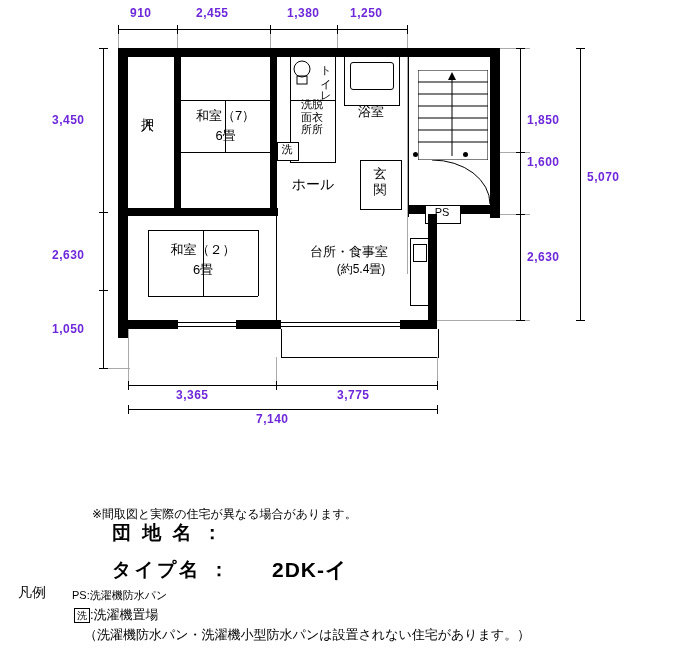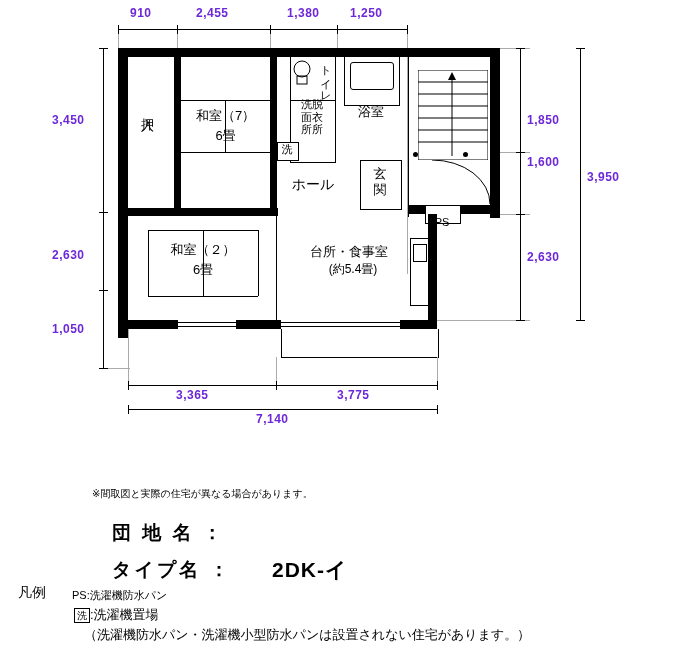--- a/index.html
+++ b/index.html
@@ -83,21 +83,21 @@
   <div class="abs" style="left:463px;top:152px;width:5px;height:5px;border-radius:50%;background:#000;"></div>
 
   <div class="abs" style="left:432px;top:160px;width:60px;height:45px;">
     <svg width="60" height="45" viewBox="0 0 60 45">
       <path d="M0 0 A58 44 0 0 1 58 44" fill="none" stroke="#000" stroke-width="1"></path>
     </svg>
   </div>
   <div class="abs wall" style="left:408px;top:205px;width:92px;height:9px;"></div>
 
   <div class="abs" style="left:425px;top:205px;width:34px;height:17px;border:1px solid #000;background:#fff;"></div>
-  <div class="abs roomtxt" style="left:425px;top:206px;width:34px;font-size:11px;margin-top:10px;">PS</div>
+  <div class="abs roomtxt" style="left:425px;top:206px;width:34px;font-size:11px;">PS</div>
 
   <div class="abs wall" style="left:428px;top:214px;width:9px;height:114px;"></div>
 
   <div class="abs wall" style="left:118px;top:208px;width:160px;height:8px;"></div>
 
   <div class="abs wall" style="left:118px;top:320px;width:60px;height:9px;"></div>
   <div class="abs wall" style="left:236px;top:320px;width:45px;height:9px;"></div>
   <div class="abs wall" style="left:400px;top:320px;width:37px;height:9px;"></div>
   <div class="abs thinline" style="left:178px;top:322px;width:58px;height:1px;"></div>
   <div class="abs thinline" style="left:178px;top:326px;width:58px;height:1px;"></div>
@@ -148,21 +148,21 @@
   <div class="abs thinline" style="left:148px;top:296px;width:110px;height:1px;"></div>
   <div class="abs thinline" style="left:148px;top:230px;width:1px;height:66px;"></div>
   <div class="abs thinline" style="left:258px;top:230px;width:1px;height:66px;"></div>
   <div class="abs thinline" style="left:203px;top:230px;width:1px;height:66px;"></div>
   <div class="abs roomtxt" style="left:148px;top:242px;width:110px;">和室（２）</div>
   <div class="abs roomtxt" style="left:148px;top:262px;width:110px;">6畳</div>
 
   <div class="abs thinline" style="left:276px;top:216px;width:1px;height:104px;"></div>
 
   <div class="abs roomtxt" style="left:284px;top:244px;width:130px;font-size:13px;">台所・食事室</div>
-  <div class="abs roomtxt" style="left:288px;top:262px;width:130px;font-size:12px;">(約5.4畳)</div>
+  <div class="abs roomtxt" style="left:296px;top:262px;width:130px;font-size:12px;">(約5.4畳)</div>
 
   <div class="abs" style="left:410px;top:238px;width:18px;height:66px;border:1px solid #000;"></div>
   <div class="abs" style="left:413px;top:244px;width:12px;height:16px;border:1px solid #000;"></div>
 
   <div class="abs" style="left:281px;top:329px;width:156px;height:28px;border:1px solid #000;border-top:none;"></div>
 
   <div class="abs extline" style="left:500px;top:48px;width:30px;height:1px;"></div>
   <div class="abs extline" style="left:500px;top:152px;width:30px;height:1px;"></div>
   <div class="abs extline" style="left:500px;top:214px;width:30px;height:1px;"></div>
   <div class="abs extline" style="left:437px;top:320px;width:93px;height:1px;"></div>
@@ -175,40 +175,40 @@
   <div class="abs tick" style="left:516px;top:214px;width:9px;height:1px;"></div>
   <div class="abs tick" style="left:516px;top:320px;width:9px;height:1px;"></div>
 
   <div class="abs dimtxt" style="left:527px;top:72px;margin-top:41px;">1,850</div>
   <div class="abs dimtxt" style="left:527px;top:155px;">1,600</div>
   <div class="abs dimtxt" style="left:527px;top:250px;">2,630</div>
 
   <div class="abs dimlineV" style="left:580px;top:48px;height:272px;"></div>
   <div class="abs tick" style="left:576px;top:48px;width:9px;height:1px;"></div>
   <div class="abs tick" style="left:576px;top:320px;width:9px;height:1px;"></div>
-  <div class="abs dimtxt" style="left:587px;top:170px;">3,950</div>
+  <div class="abs dimtxt" style="left:587px;top:170px;">5,070</div>
 
   <div class="abs extline" style="left:128px;top:329px;width:1px;height:56px;"></div>
   <div class="abs extline" style="left:276px;top:357px;width:1px;height:28px;"></div>
   <div class="abs extline" style="left:437px;top:357px;width:1px;height:28px;"></div>
 
   <div class="abs dimline" style="left:128px;top:385px;width:309px;"></div>
   <div class="abs tick" style="left:128px;top:381px;width:1px;height:9px;"></div>
   <div class="abs tick" style="left:276px;top:381px;width:1px;height:9px;"></div>
   <div class="abs tick" style="left:437px;top:381px;width:1px;height:9px;"></div>
 
   <div class="abs dimtxt" style="left:176px;top:388px;">3,365</div>
   <div class="abs dimtxt" style="left:337px;top:388px;">3,775</div>
 
   <div class="abs dimline" style="left:128px;top:409px;width:309px;"></div>
   <div class="abs tick" style="left:128px;top:405px;width:1px;height:9px;"></div>
   <div class="abs tick" style="left:437px;top:405px;width:1px;height:9px;"></div>
   <div class="abs dimtxt" style="left:256px;top:412px;">7,140</div>
 
-  <div class="abs note" style="left:92px;top:487px;font-size:10px;text-align:center;">※間取図と実際の住宅が異なる場合があります。</div>
+  <div class="abs note" style="left:92px;top:506px;font-size:12px;text-align:center;">※間取図と実際の住宅が異なる場合があります。</div>
 
   <div class="abs bigline" style="left:112px;top:520px;">団 地 名 ：</div>
 
   <div class="abs bigline" style="left:112px;top:557px;">タイプ名 ：</div>
   <div class="abs bigline" style="left:272px;top:556px;font-size:21px;letter-spacing:1px;">2DK-イ</div>
 
   <div class="abs" style="left:18px;top:584px;font-size:14px;">凡例</div>
   <div class="abs" style="left:72px;top:588px;font-size:11px;">PS:洗濯機防水パン</div>
 
   <div class="abs" style="left:74px;top:605px;">

